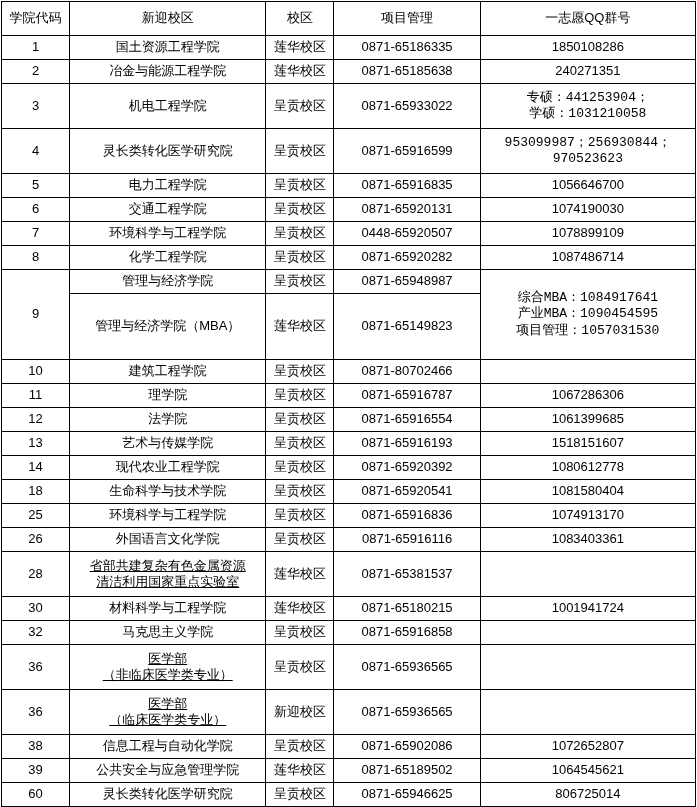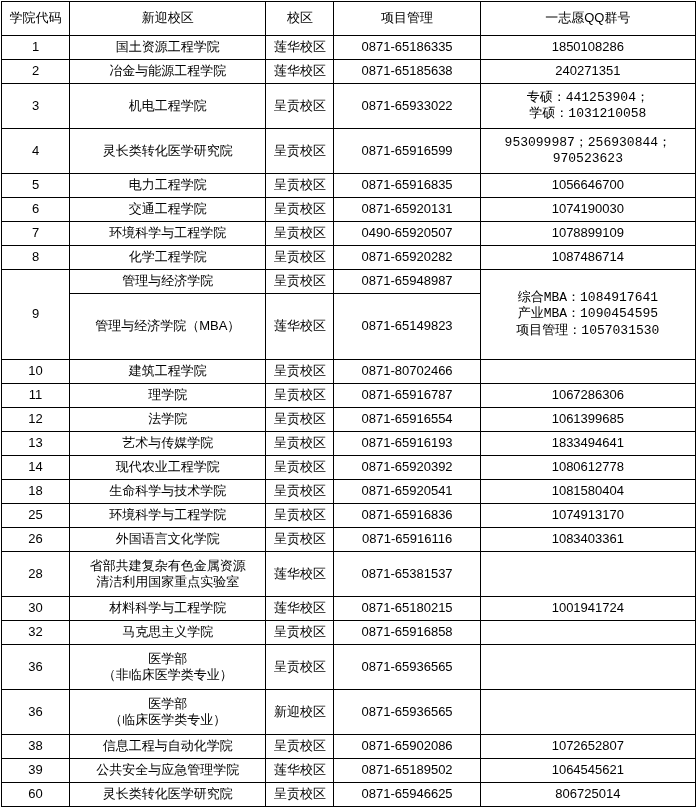--- a/index.html
+++ b/index.html
@@ -44,21 +44,21 @@
   thead td {
     height: 31px;
     font-size: 13.5px;
   }
   tbody td {
     height: 21px;
   }
   td.tall2 { height: 42px; }
   td.tall3 { height: 63px; }
   td.qq-multi { font-size: 12.5px; line-height: 1.55; font-family: Liberation Mono, monospace; }
-  td.name-multi { line-height: 1.45; }
+  td.name-multi { line-height: 1.45; text-decoration: underline; }
   td.empty { }
 </style>
 </head>
 <body>
 
 <div id="sheet">
   <table class="grid">
     <colgroup>
       <col class="c0">
         <col class="c1">
@@ -124,21 +124,21 @@
         <td>交通工程学院</td>
         <td>呈贡校区</td>
         <td>0871-65920131</td>
         <td>1074190030</td>
       </tr>
 
       <tr>
         <td>7</td>
         <td>环境科学与工程学院</td>
         <td>呈贡校区</td>
-        <td>0490-65920507</td>
+        <td>0448-65920507</td>
         <td>1078899109</td>
       </tr>
 
       <tr>
         <td>8</td>
         <td>化学工程学院</td>
         <td>呈贡校区</td>
         <td>0871-65920282</td>
         <td>1087486714</td>
       </tr>
@@ -181,21 +181,21 @@
         <td>呈贡校区</td>
         <td>0871-65916554</td>
         <td>1061399685</td>
       </tr>
 
       <tr>
         <td>13</td>
         <td>艺术与传媒学院</td>
         <td>呈贡校区</td>
         <td>0871-65916193</td>
-        <td>1833494641</td>
+        <td>1518151607</td>
       </tr>
 
       <tr>
         <td>14</td>
         <td>现代农业工程学院</td>
         <td>呈贡校区</td>
         <td>0871-65920392</td>
         <td>1080612778</td>
       </tr>
 

